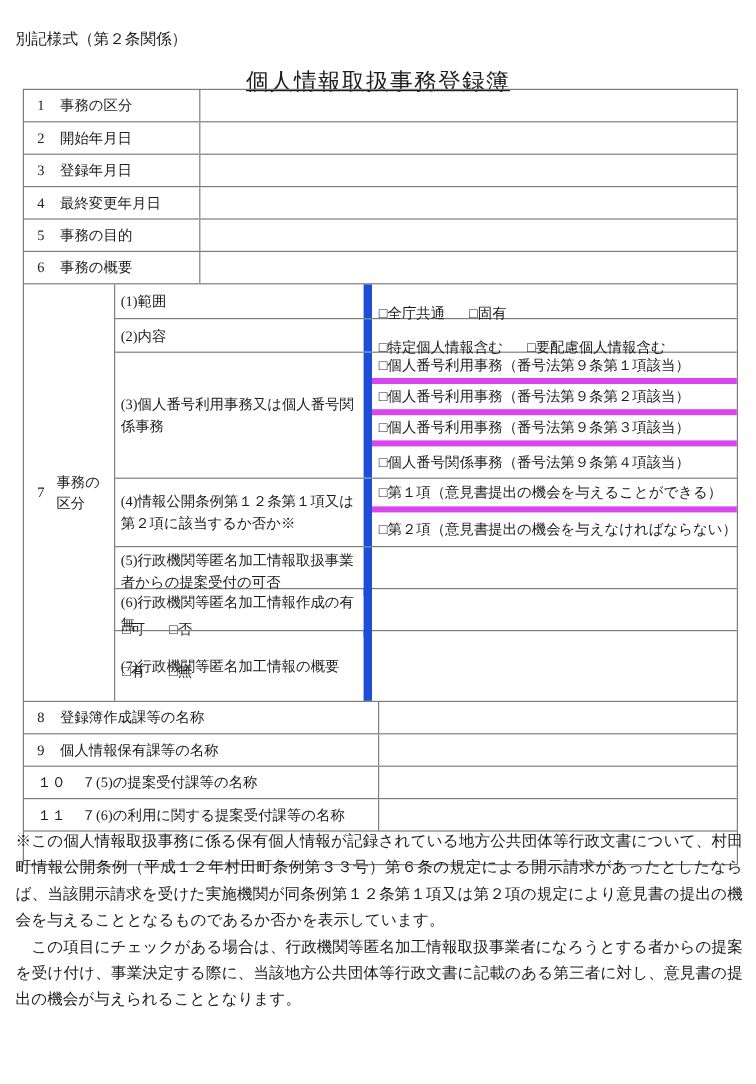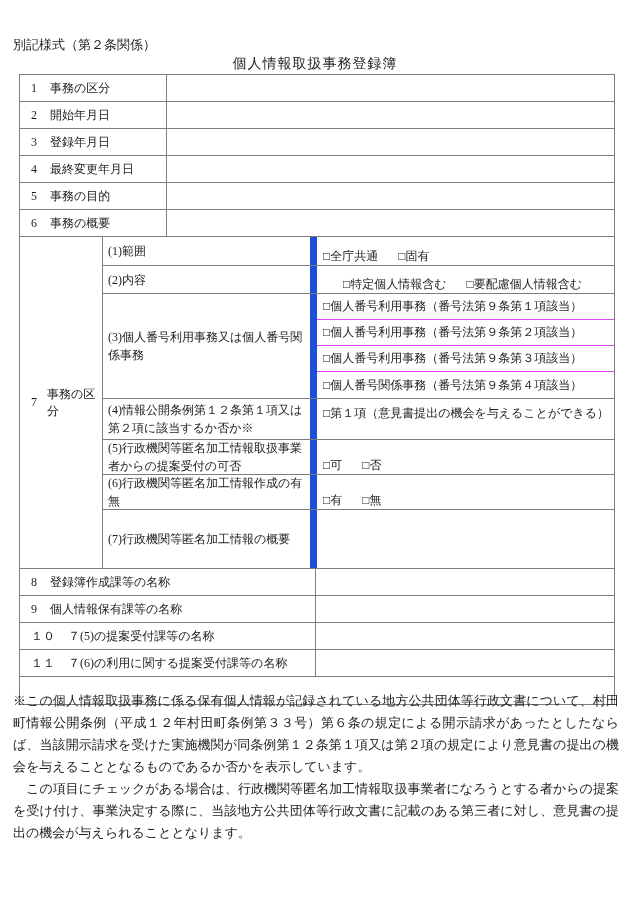--- a/index.html
+++ b/index.html
@@ -1,22 +1,22 @@
 <!DOCTYPE html>
 <html><head>
 <meta charset="utf-8">
 <style>
   html,body { margin:0; padding:0; background:#f2f2f2; }
   .page {
     position:relative; width:630px; height:903px; margin:0 auto;
     background:#ffffff; color:#1c1c1c;
     font-family:"Liberation Serif","DejaVu Serif",serif;
   }
-  .form-note { position:absolute; top:36px; left:13px; font-size:13px; }
-  .page-title { position:absolute; top:55px; left:0; width:100%; text-align:center; font-size:14px; letter-spacing:1px; }
+  .form-note { position:absolute; top:24px; left:13px; font-size:13px; }
+  .page-title { position:absolute; top:55px; left:0; width:100%; text-align:center; font-size:19px; letter-spacing:1px;text-decoration:underline; }
 
   .reg-table {
     position:absolute; top:74px; left:19px; width:596px;
     border:1px solid #7d7d7d; box-sizing:border-box; font-size:12px;
   }
   .reg-table * { box-sizing:border-box; }
 
   .row { display:flex; border-bottom:1px solid #7d7d7d; }
   .row:last-child { border-bottom:none; }
 
@@ -37,32 +37,32 @@
   }
   .s7left .no { margin-right:10px; }
   .s7right { flex:1; display:flex; flex-direction:column; }
   .sub { display:flex; border-bottom:1px solid #7d7d7d; }
   .sub:last-child { border-bottom:none;font-family:Liberation Serif, serif; }
   .sublab {
     width:214px; border-right:7px solid #1d4ed8;
     display:flex; align-items:center;
     padding:2px 3px 2px 5px; line-height:18px;
   }
-  .subval { flex:1; display:flex; align-items:flex-end; padding-left:6px;margin-top:20px; }
+  .subval { flex:1; display:flex; align-items:center; padding-left:6px;margin-top:20px; }
   .opt { white-space:nowrap; }
   .opt + .opt { margin-left:20px; }
   .stack { flex:1; display:flex; flex-direction:column; }
   .stack .cell {
     height:26px; display:flex; align-items:center; padding-left:6px;
-    border-bottom:1px solid #d946ef; white-space:nowrap;
+    border-bottom:5px solid #d946ef; white-space:nowrap;
   }
   .stack .cell:last-child { border-bottom:none; }
   .h29 { height:29px; }
-  .h28 { height:28px;gap:20px; }
-  .h35 { height:35px; }
+  .h28 { height:28px; }
+  .h35 { height:35px;flex-direction:column; }
   .h58 { height:58px; }
   .sub4 .cell { height:28px; }
 
   .r812 { height:27px; }
   .r812 .lab { width:296px; }
 
   .footnote {
     position:absolute; top:690px; left:13px; width:606px;
     font-size:13px; line-height:22px; text-align:justify;
   }
@@ -150,20 +150,21 @@
             <div class="cell">□個人番号利用事務（番号法第９条第２項該当）</div>
             <div class="cell">□個人番号利用事務（番号法第９条第３項該当）</div>
             <div class="cell">□個人番号関係事務（番号法第９条第４項該当）</div>
           </div>
         </div>
 
         <div class="sub sub4">
           <div class="sublab">(4)情報公開条例第１２条第１項又は第２項に該当するか否か※</div>
           <div class="stack">
             <div class="cell">□第１項（意見書提出の機会を与えることができる）</div>
+            <div class="cell">□第２項（意見書提出の機会を与えなければならない）</div>
           </div>
         </div>
 
         <div class="sub h35">
           <div class="sublab">(5)行政機関等匿名加工情報取扱事業者からの提案受付の可否</div>
           <div class="subval">
             <span class="opt">□可</span>
             <span class="opt">□否</span>
           </div>
         </div>

